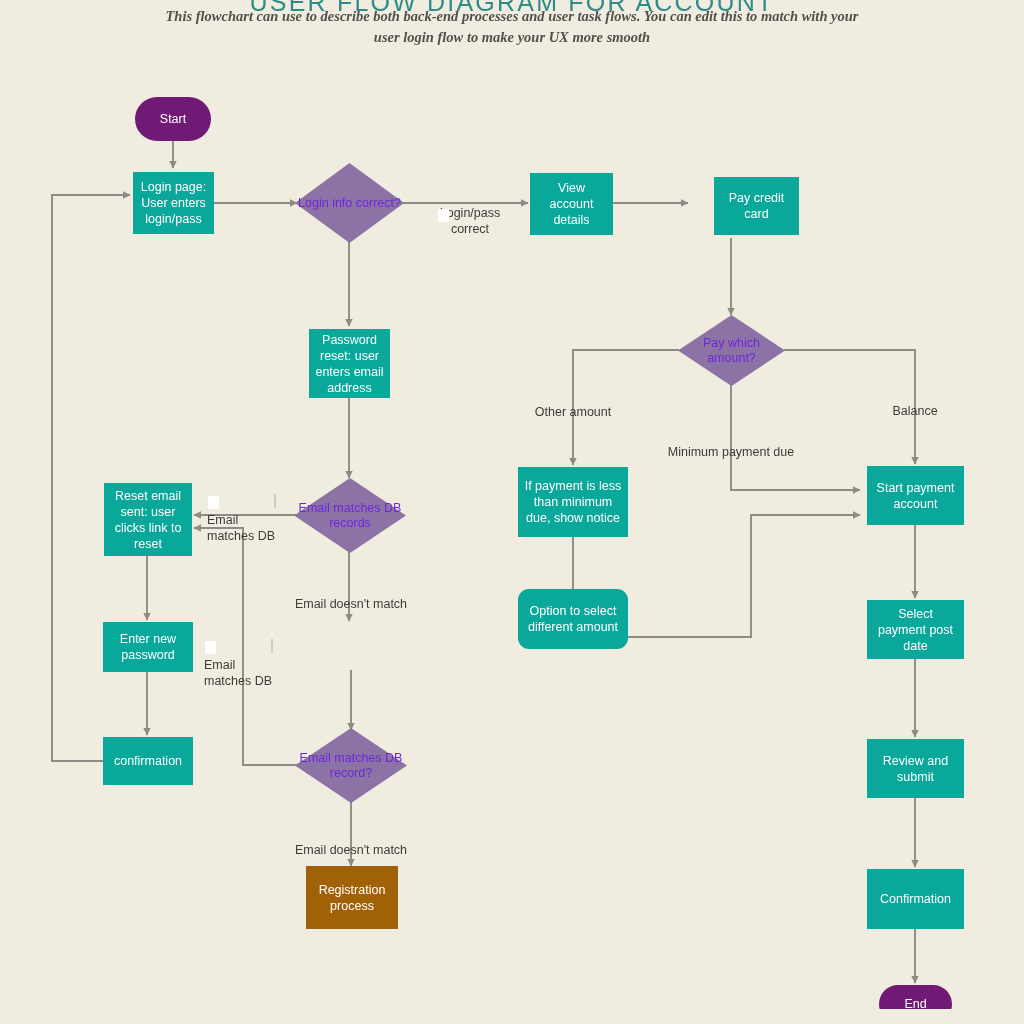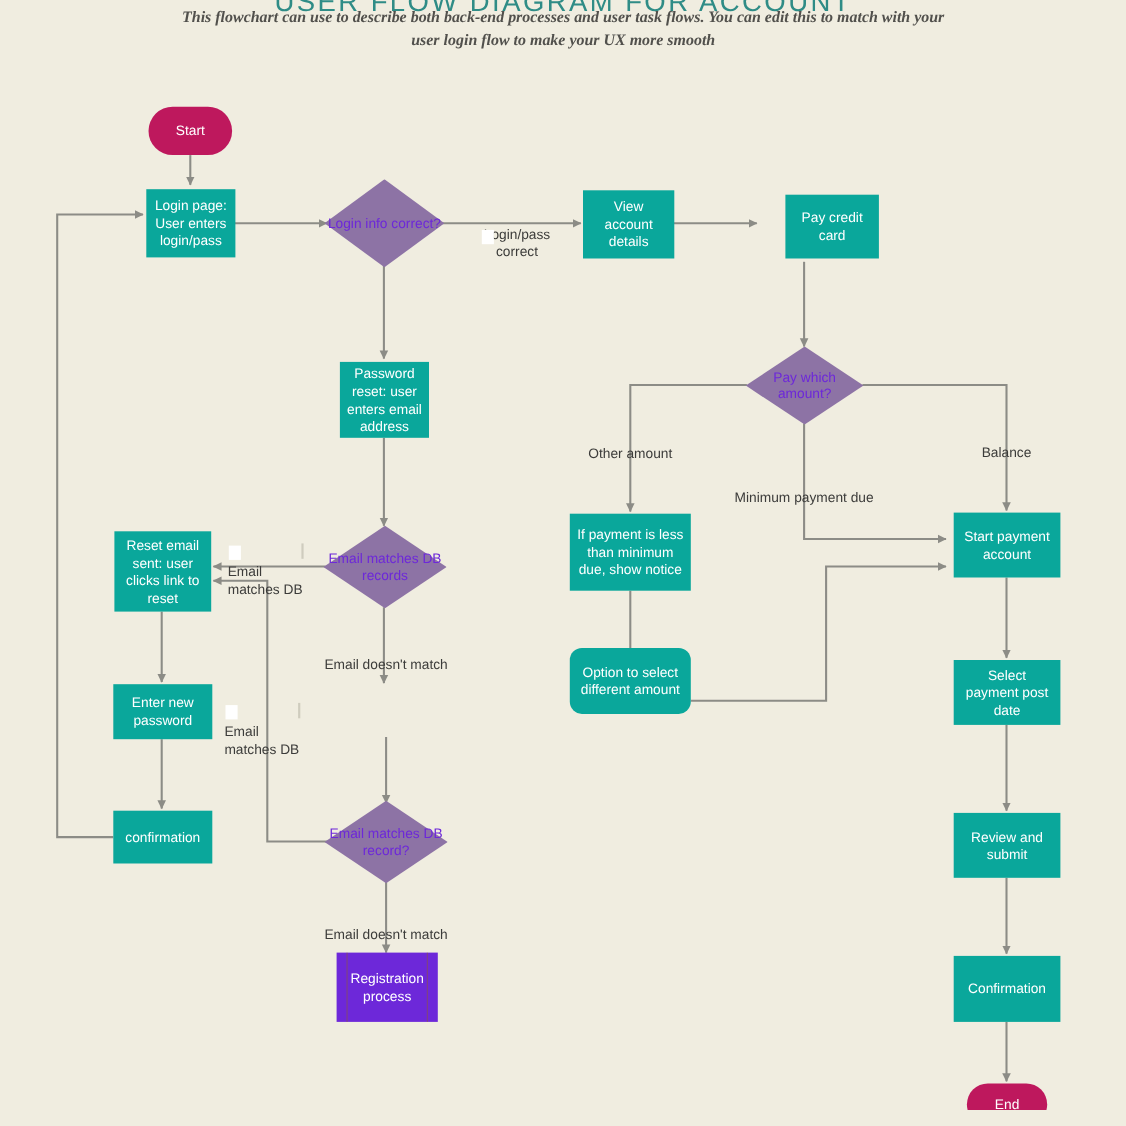--- a/index.html
+++ b/index.html
@@ -52,22 +52,22 @@
     display: flex;
     align-items: center;
     justify-content: center;
     text-align: center;
     color: #FFFFFF;
     font-size: 12.5px;
     line-height: 16px;
     padding: 2px 6px;
   }
   .proc   { background: #0AA79B; }
-  .term   { background: #be185d; border-radius: 22px; font-size: 12.5px; }
-  .predef { background: #6d28d9; }
+  .term   { background: #701a75; border-radius: 22px; font-size: 12.5px; }
+  .predef { background: #a16207; }
   .predef .barL, .predef .barR {
     position: absolute;
     top: 0; bottom: 0;
     width: 1px;
     background: rgba(150,100,20,0.45);
   }
   .predef .barL { left: 9px; }
   .predef .barR { right: 9px; }
   .dec-wrap {
     position: absolute;

